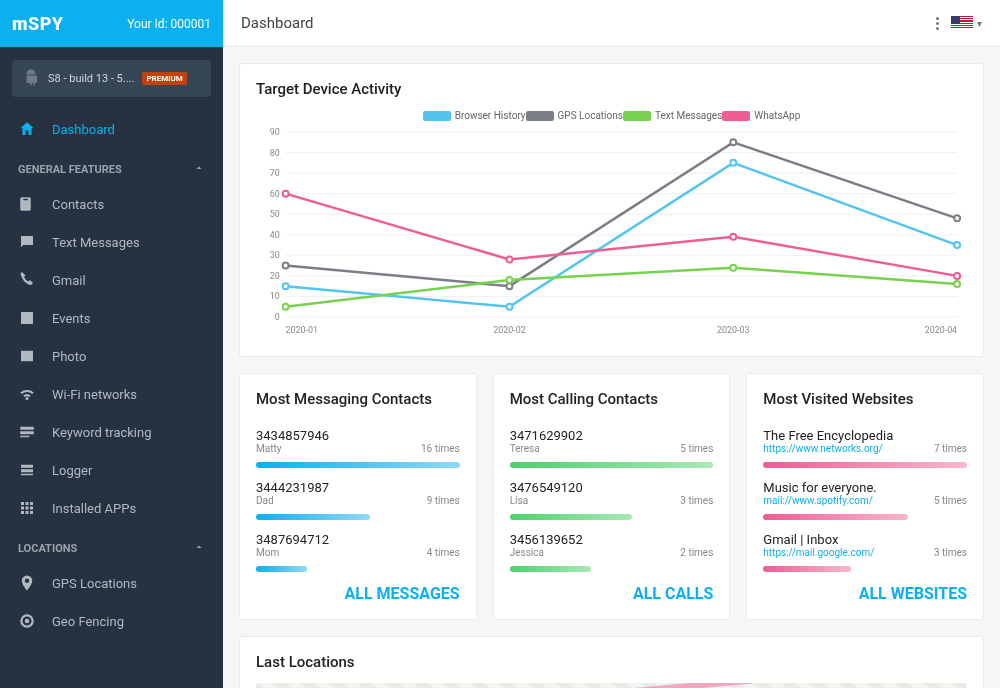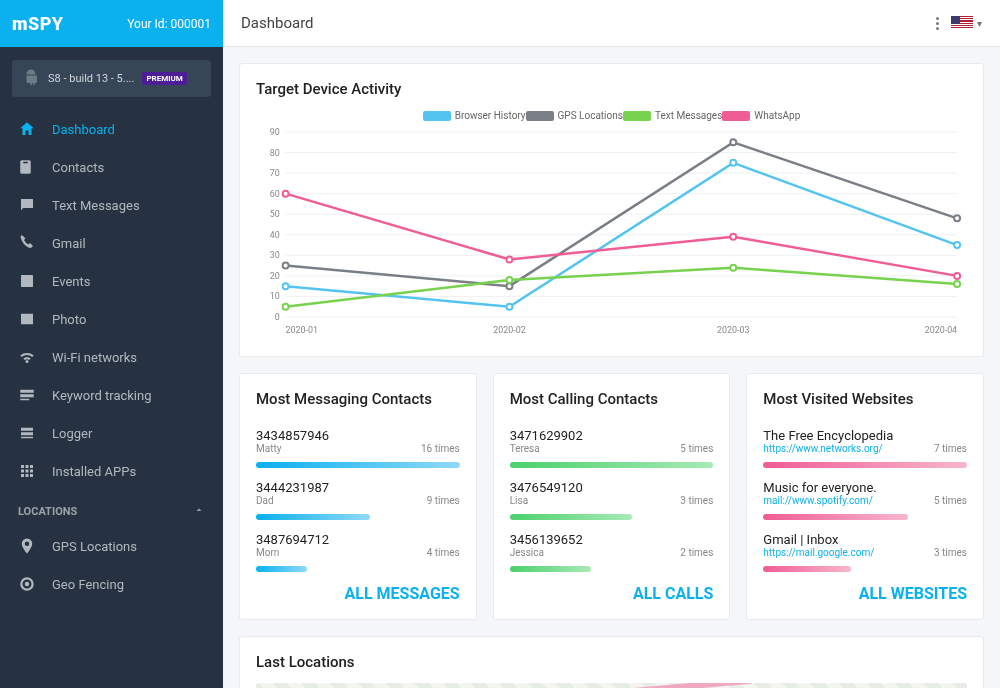--- a/index.html
+++ b/index.html
@@ -5,21 +5,21 @@
 * { margin: 0; padding: 0; box-sizing: border-box; }
 body { font-family: -apple-system, BlinkMacSystemFont, "Segoe UI", Roboto, Arial, sans-serif; font-size: 13px; background: #f5f6f8; color: #333; width: 1000px; height: 688px; overflow: hidden; }
 .app { display: flex; height: 100%; }
 .sidebar { width: 223px; background: #263241; color: #b2b8bf; display: flex; flex-direction: column; flex-shrink: 0; }
 .sb-top { height: 47px; background: #0bb0ef; color: #fff; display: flex; align-items: center; padding: 0 12px; justify-content: space-between; }
 .logo { font-weight: 800; font-size: 18px; letter-spacing: 0.5px; }
 .logo .m { font-weight: 900; }
 .userid { font-size: 12px; }
 .device-sel { margin: 13px 12px; background: #374657; border-radius: 4px; padding: 8px 10px; display: flex; align-items: center; gap: 8px; font-size: 11px; color: #cfd5dc; cursor: pointer; }
 .device-sel .android { color: #6f7a87; }
-.badge-prem { background: #4c1d95; color: #fff; font-size: 8px; padding: 2px 4px; border-radius: 2px; font-weight: 700; }
+.badge-prem { background: #c2410c; color: #fff; font-size: 8px; padding: 2px 4px; border-radius: 2px; font-weight: 700; }
 .nav-item { display: flex; align-items: center; gap: 16px; padding: 10px 18px; font-size: 13px; color: #b2b8bf; cursor: pointer; }
 .nav-item.active { color: #0bb0ef; }
 .nav-item .ico { width: 18px; height: 18px; display: flex; align-items: center; justify-content: center; }
 .nav-section { padding: 14px 18px 8px; font-size: 11px; font-weight: 700; color: #9aa2ab; display: flex; justify-content: space-between; align-items: center; cursor: pointer; }
 .nav-scroll { overflow-y: auto; flex: 1; }
 .main { flex: 1; display: flex; flex-direction: column; }
 .topbar { height: 47px; background: #fff; border-bottom: 1px solid #e3e6ea; display: flex; align-items: center; padding: 0 18px; justify-content: space-between; }
 .page-title { font-size: 15px; color: #444; }
 .tb-right { display: flex; align-items: center; gap: 12px; }
 .content { padding: 16px; overflow-y: auto; flex: 1; }
@@ -78,20 +78,26 @@
     </div>
     <div class="nav-scroll">
       <div class="nav-item active">
         <span class="ico">
             <svg class="ico-s" viewBox="0 0 24 24">
               <path d="M12 3l9 8h-3v9h-4v-6h-4v6H6v-9H3z"></path>
             </svg>
           </span>
         <span>Dashboard</span>
       </div>
+      <div class="nav-section">
+        <span>GENERAL FEATURES</span>
+        <span><svg class="ico-s" viewBox="0 0 24 24" style="width:12px;height:12px">
+              <path d="M7 14l5-5 5 5z"></path>
+            </svg></span>
+      </div>
       <div id="nav-general">
           <div class="nav-item">
             <span class="ico">
               <svg class="ico-s" viewBox="0 0 24 24">
                 <path d="M5 3h10a2 2 0 012 2v14a2 2 0 01-2 2H5a2 2 0 01-2-2V5a2 2 0 012-2zm2 2v2h6V5H7z"></path>
               </svg>
             </span>
             <span>Contacts</span>
           </div>
           <div class="nav-item">

